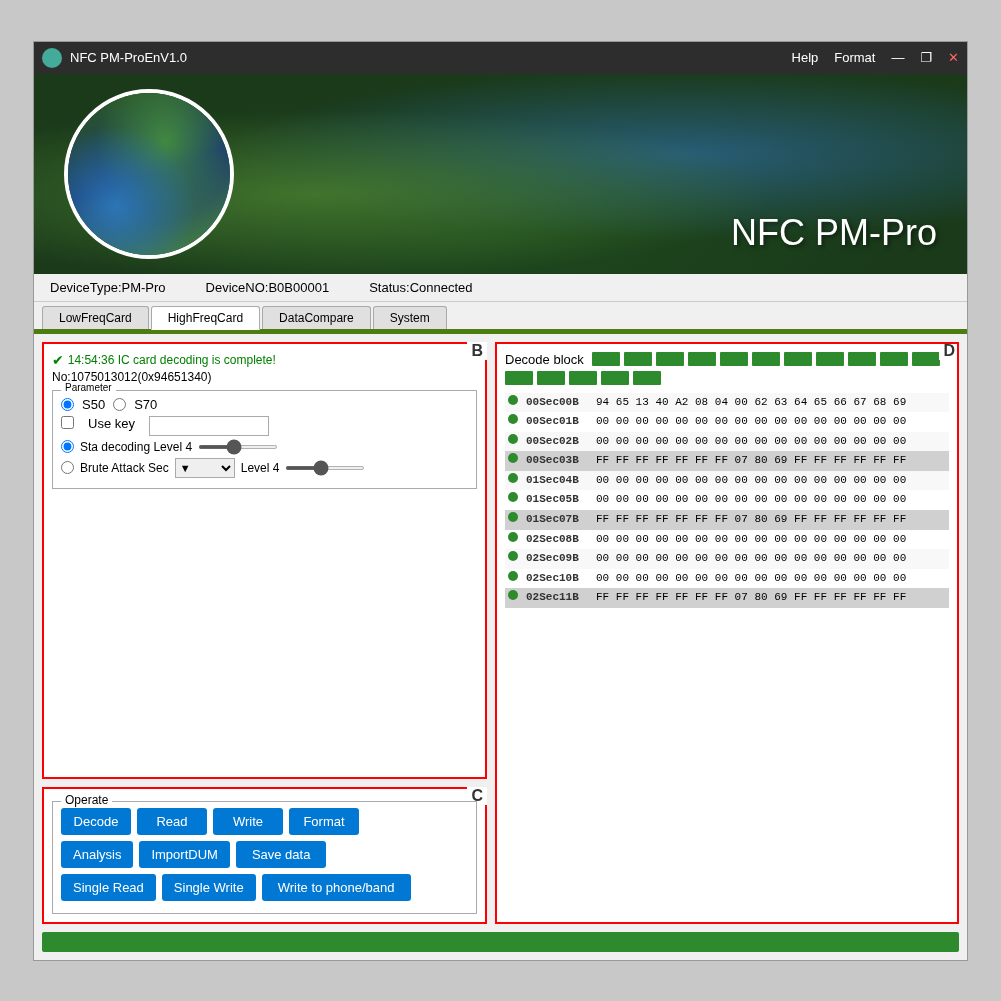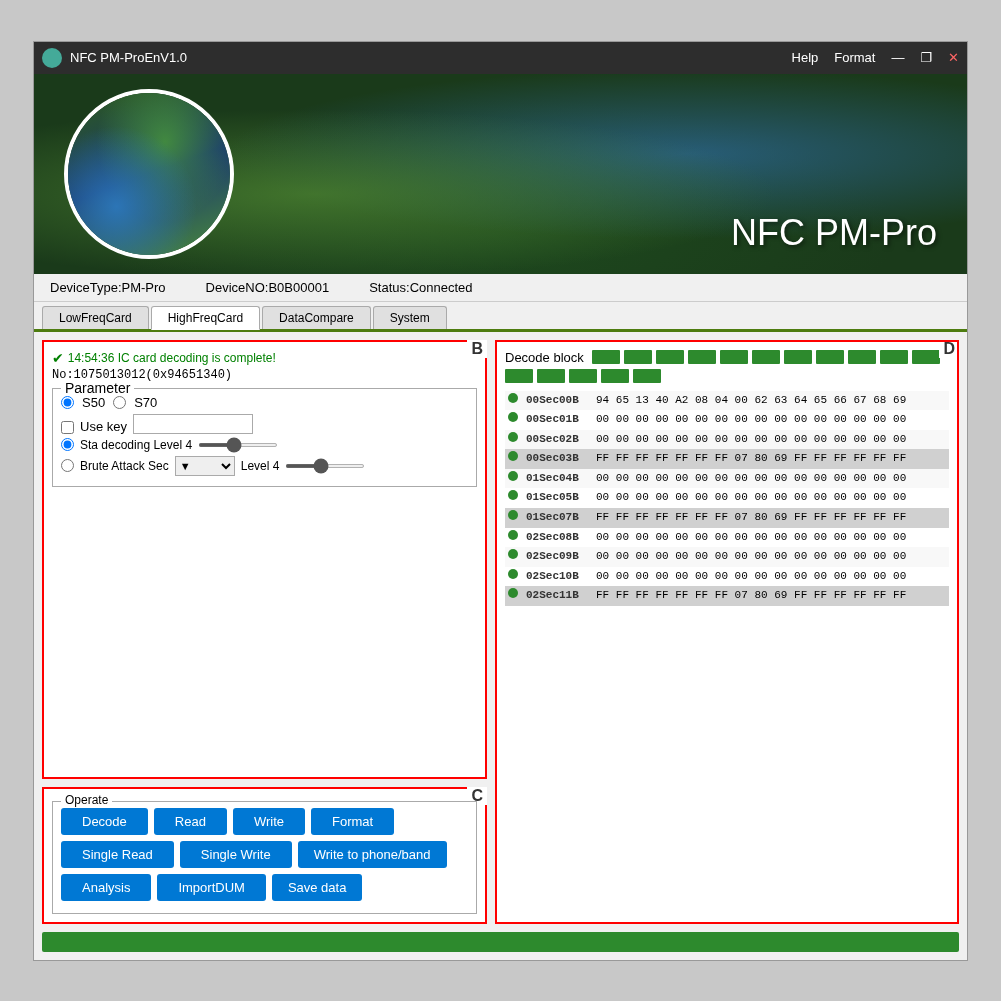--- a/index.html
+++ b/index.html
@@ -104,21 +104,21 @@
       gap: 40px;
       font-size: 13px;
       border-bottom: 1px solid #ccc;
       flex-shrink: 0;
     }
     .tabs-bar {
       background: #f0f0f0;
       padding: 4px 8px 0;
       display: flex;
       gap: 2px;
-      border-bottom: 3px solid #4d7c0f;
+      border-bottom: 5px solid #4d7c0f;
       flex-shrink: 0;
     }
     .tab {
       padding: 4px 16px;
       background: #e0e0e0;
       border: 1px solid #aaa;
       border-bottom: none;
       cursor: pointer;
       font-size: 12px;
       border-radius: 3px 3px 0 0;
@@ -180,45 +180,44 @@
       align-items: center;
       gap: 4px;
     }
     .checkmark {
       color: green;
       font-size: 14px;
     }
     .card-no {
       font-size: 12px;
       margin-top: 2px;
-      font-family: Liberation Mono, monospace;
     }
     .param-group {
       border: 1px solid #aaa;
       padding: 6px 8px;
       margin-top: 6px;
       position: relative;
     }
     .param-legend {
       position: absolute;
       top: -9px;
       left: 8px;
       background: white;
       padding: 0 4px;
-      font-size: 14px;
+      font-size: 10px;
     }
     .radio-row {
       display: flex;
       gap: 8px;
       margin-bottom: 4px;
     }
     .checkbox-row {
       display: flex;
-      align-items: flex-end;
-      gap: 6px;
+      align-items: flex-start;
+      gap: 14px;
       margin-bottom: 4px;
     }
     .text-input {
       height: 20px;
       width: 120px;
       border: 1px solid #aaa;
       font-size: 12px;
       padding: 0 4px;
     }
     .slider-row {
@@ -256,21 +255,21 @@
     .btn-row {
       display: flex;
       gap: 6px;
       margin-bottom: 6px;
       flex-wrap: wrap;
     }
     .btn-blue {
       background: #0078d4;
       color: white;
       border: none;
-      padding: 6px 21px;
+      padding: 6px 12px;
       cursor: pointer;
       font-size: 13px;
       border-radius: 3px;
       min-width: 70px;
     }
     .btn-blue-wide {
       background: #0078d4;
       color: white;
       border: none;
       padding: 6px 16px;
@@ -417,28 +416,28 @@
         <span class="section-label">C</span>
         <div class="operate-group">
           <span class="operate-legend">Operate</span>
           <div class="btn-row">
             <button class="btn-blue">Decode</button>
             <button class="btn-blue">Read</button>
             <button class="btn-blue">Write</button>
             <button class="btn-blue">Format</button>
           </div>
           <div class="btn-row">
+            <button class="btn-blue">Analysis</button>
+            <button class="btn-blue">ImportDUM</button>
+            <button class="btn-blue-wide">Save data</button>
+          </div>
+          <div class="btn-row">
             <button class="btn-blue">Single Read</button>
             <button class="btn-blue">Single Write</button>
             <button class="btn-blue-wide">Write to phone/band</button>
-          </div>
-          <div class="btn-row">
-            <button class="btn-blue">Analysis</button>
-            <button class="btn-blue">ImportDUM</button>
-            <button class="btn-blue-wide">Save data</button>
           </div>
         </div>
       </div>
     </div>
 
     <div class="panel-d">
       <span class="section-label">D</span>
       <div class="decode-blocks">
         <span class="decode-block-label">Decode block</span>
         <div class="block-indicator"></div>

